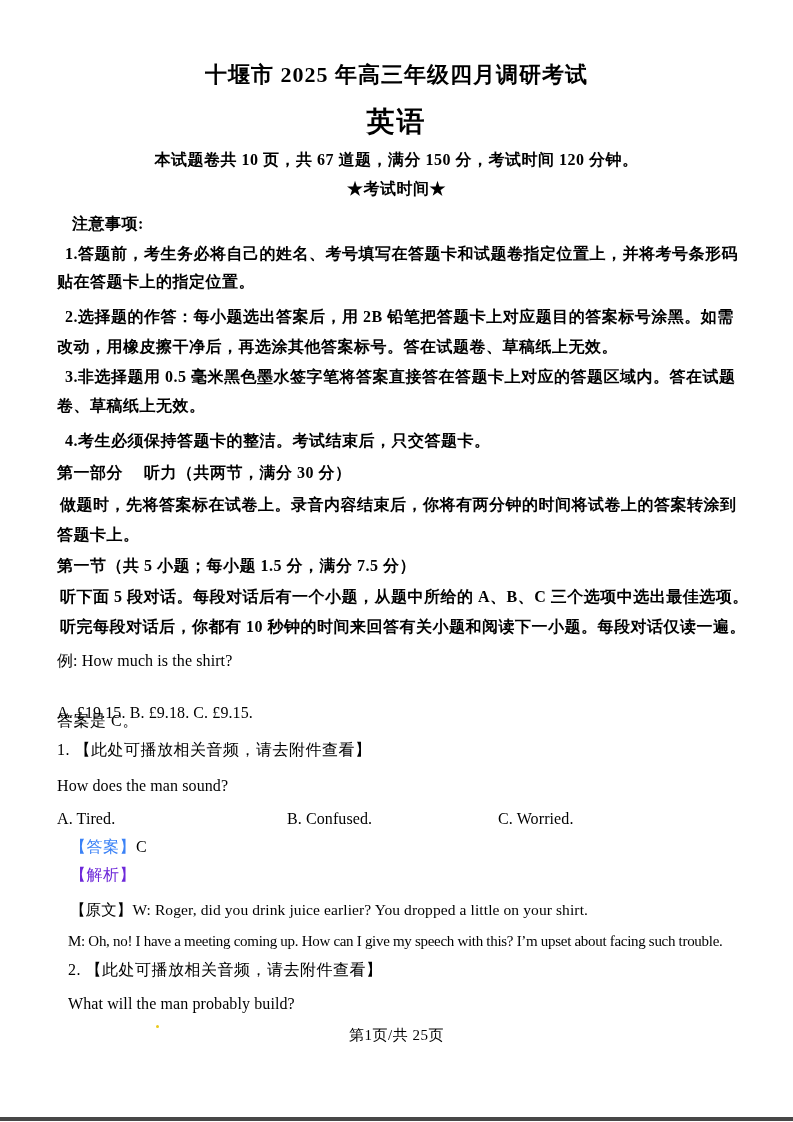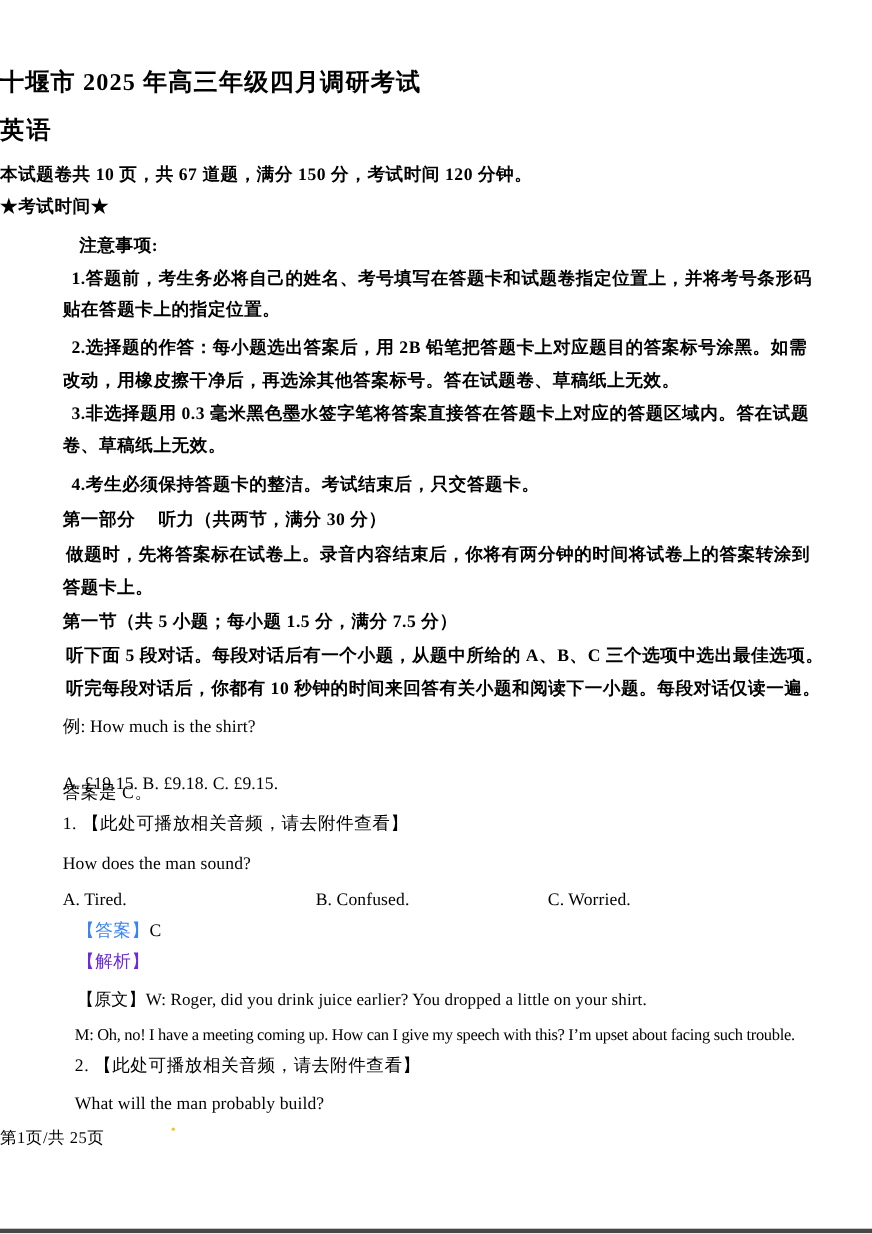--- a/index.html
+++ b/index.html
@@ -18,49 +18,49 @@
   }
   .line {
     position: absolute;
     white-space: pre;
     font-size: 16px;
     line-height: 1.2;
     letter-spacing: 0.5px;
     color: #000000;
   }
   .line.bold { font-weight: bold; }
-  .line.center { left: 0; width: 793px; }
+  .line.center { left: 0; width: 793px; text-align: center; }
   .line.en { letter-spacing: 0.1px; }
   .cell { position: absolute; top: 0; white-space: pre; }
   #footer-bar {
     position: absolute; left: 0; top: 1117px;
     width: 793px; height: 4px;
     background: #474747;
   }
   #highlight-dot {
     position: absolute; left: 156px; top: 1025px;
     width: 3px; height: 3px; border-radius: 50%;
     background: #e8c200; opacity: 0.9;
   }
 </style>
 </head>
 <body>
 
 <div id="page">
   <div>
       <div class="line bold center" style="top: 62px; font-size: 22px; letter-spacing: 1px;">十堰市 2025 年高三年级四月调研考试</div>
-      <div class="line bold center" style="top: 105px; font-size: 22px; letter-spacing: 2px;">英语</div>
+      <div class="line bold center" style="top: 105px; font-size: 28px; letter-spacing: 2px;">英语</div>
       <div class="line bold center" style="top: 150px; font-size: 16px;">本试题卷共 10 页，共 67 道题，满分 150 分，考试时间 120 分钟。</div>
       <div class="line bold center" style="top: 179px; font-size: 16px;">★考试时间★</div>
       <div class="line bold" style="top: 214px; left: 72px;">注意事项:</div>
       <div class="line bold" style="top: 244px; left: 65px;">1.答题前，考生务必将自己的姓名、考号填写在答题卡和试题卷指定位置上，并将考号条形码</div>
       <div class="line bold" style="top: 272px; left: 57px;">贴在答题卡上的指定位置。</div>
       <div class="line bold" style="top: 307px; left: 65px;">2.选择题的作答：每小题选出答案后，用 2B 铅笔把答题卡上对应题目的答案标号涂黑。如需</div>
       <div class="line bold" style="top: 337px; left: 57px;">改动，用橡皮擦干净后，再选涂其他答案标号。答在试题卷、草稿纸上无效。</div>
-      <div class="line bold" style="top: 367px; left: 65px;">3.非选择题用 0.3 毫米黑色墨水签字笔将答案直接答在答题卡上对应的答题区域内。答在试题</div>
+      <div class="line bold" style="top: 367px; left: 65px;">3.非选择题用 0.5 毫米黑色墨水签字笔将答案直接答在答题卡上对应的答题区域内。答在试题</div>
       <div class="line bold" style="top: 396px; left: 57px;">卷、草稿纸上无效。</div>
       <div class="line bold" style="top: 431px; left: 65px;">4.考生必须保持答题卡的整洁。考试结束后，只交答题卡。</div>
       <div class="line bold" style="top: 463px; left: 57px;">第一部分　 听力（共两节，满分 30 分）</div>
       <div class="line bold" style="top: 495px; left: 60px;">做题时，先将答案标在试卷上。录音内容结束后，你将有两分钟的时间将试卷上的答案转涂到</div>
       <div class="line bold" style="top: 525px; left: 57px;">答题卡上。</div>
       <div class="line bold" style="top: 556px; left: 57px;">第一节（共 5 小题；每小题 1.5 分，满分 7.5 分）</div>
       <div class="line bold" style="top: 587px; left: 60px;">听下面 5 段对话。每段对话后有一个小题，从题中所给的 A、B、C 三个选项中选出最佳选项。</div>
       <div class="line bold" style="top: 617px; left: 60px;">听完每段对话后，你都有 10 秒钟的时间来回答有关小题和阅读下一小题。每段对话仅读一遍。</div>
       <div class="line en" style="top: 651px; left: 57px;">例: How much is the shirt?</div>
       <div class="line en" style="top: 703px; left: 57px;">A. £19.15. B. £9.18. C. £9.15.</div>

